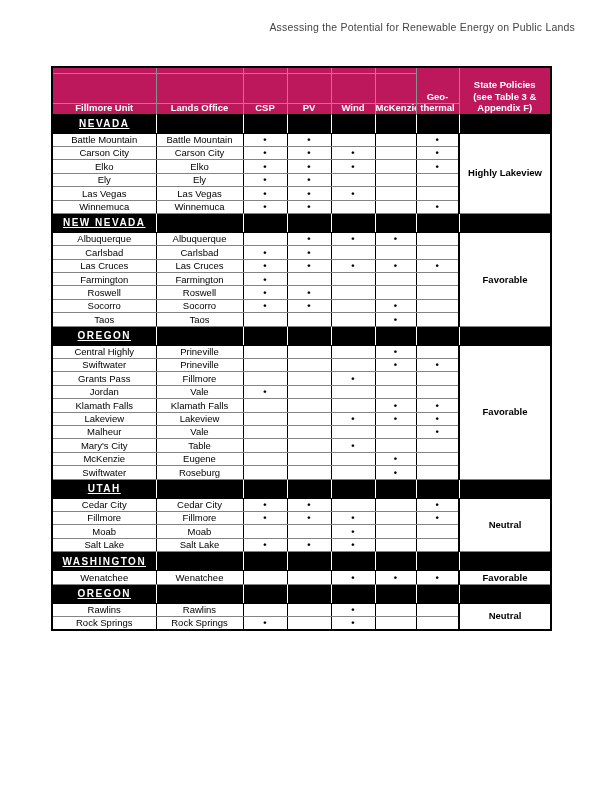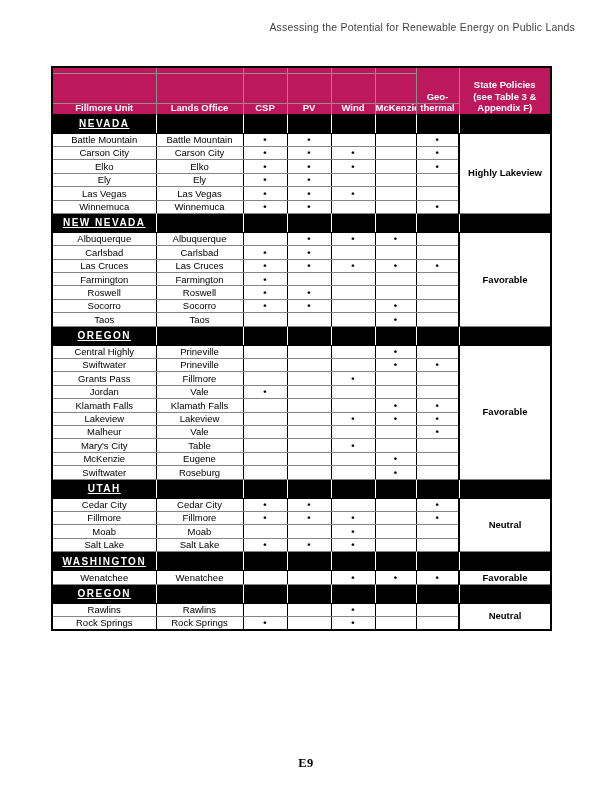--- a/index.html
+++ b/index.html
@@ -461,14 +461,13 @@
           <td>Rock Springs</td>
           <td class="dot-cell">•</td>
           <td class="dot-cell"></td>
           <td class="dot-cell">•</td>
           <td class="dot-cell"></td>
           <td class="dot-cell"></td>
         </tr>
       </tbody>
   </table>
 
-  <div class="page-footer">E9</div>
 </div>
 
 </body></html>

